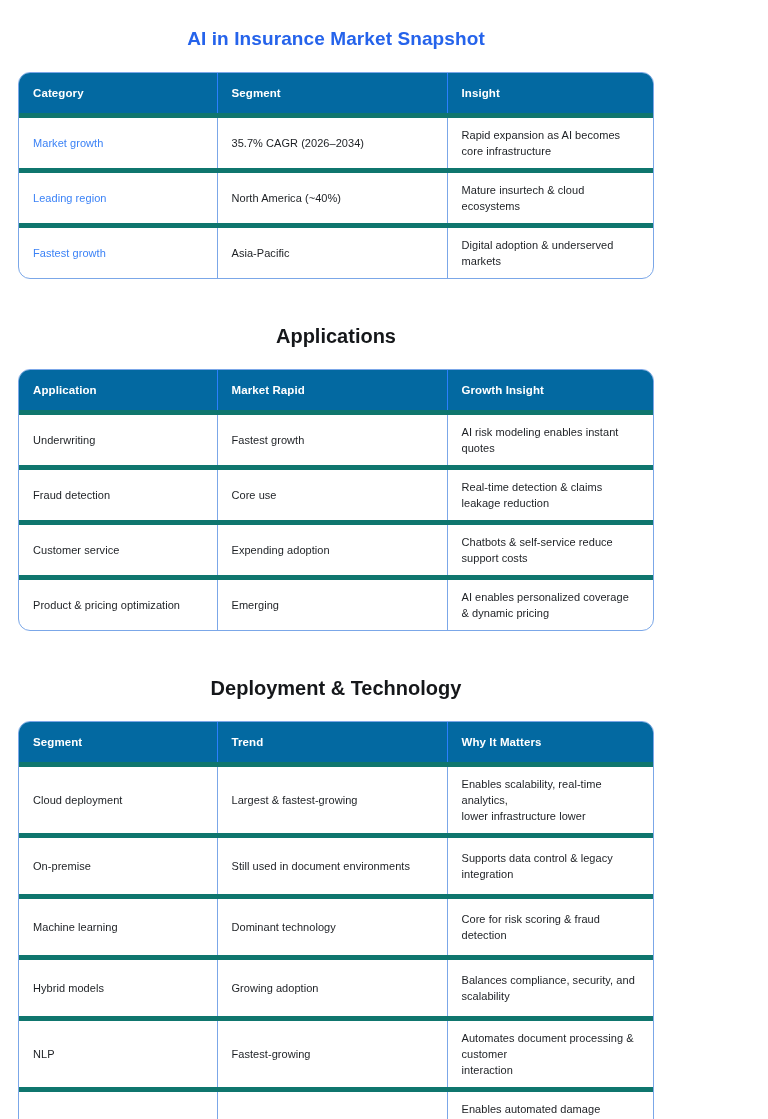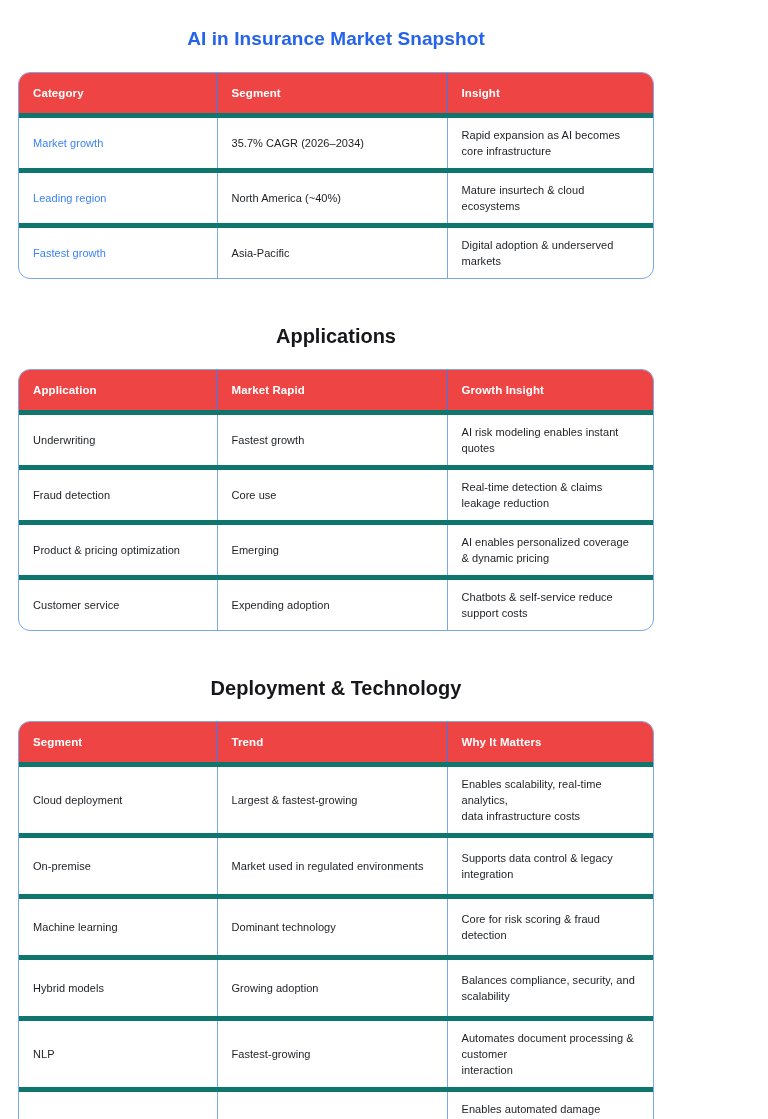--- a/index.html
+++ b/index.html
@@ -47,21 +47,21 @@
     background: #ffffff;
   }
 
   table.grid {
     width: 100%;
     border-collapse: collapse;
     table-layout: fixed;
   }
 
   table.grid thead th {
-    background: #ef4444;
+    background: #0369a1;
     color: #ffffff;
     font-size: 11.5px;
     font-weight: 700;
     text-align: left;
     padding: 0 14px;
     height: 40px;
     vertical-align: middle;
     border: none;
     letter-spacing: 0.1px;
   }
@@ -173,28 +173,28 @@
           <td>Underwriting</td>
           <td>Fastest growth</td>
           <td>AI risk modeling enables instant quotes</td>
         </tr>
         <tr>
           <td>Fraud detection</td>
           <td>Core use</td>
           <td>Real-time detection &amp; claims leakage reduction</td>
         </tr>
         <tr>
+          <td>Customer service</td>
+          <td>Expending adoption</td>
+          <td>Chatbots &amp; self-service reduce support costs</td>
+        </tr>
+        <tr>
           <td>Product &amp; pricing optimization</td>
           <td>Emerging</td>
           <td>AI enables personalized coverage &amp; dynamic pricing</td>
-        </tr>
-        <tr>
-          <td>Customer service</td>
-          <td>Expending adoption</td>
-          <td>Chatbots &amp; self-service reduce support costs</td>
         </tr>
       </tbody>
     </table>
   </div>
 
   <div class="gap-after-t2"></div>
 
   <h2 class="section-title">Deployment &amp; Technology</h2>
 
   <div class="gap-title-table"></div>
@@ -211,25 +211,25 @@
           <th>Segment</th>
           <th>Trend</th>
           <th>Why It Matters</th>
         </tr>
       </thead>
       <tbody>
         <tr>
           <td>Cloud deployment</td>
           <td>Largest &amp; fastest-growing</td>
           <td class="cell-multiline">Enables scalability, real-time analytics,
-data infrastructure costs</td>
+lower infrastructure lower</td>
         </tr>
         <tr>
           <td>On-premise</td>
-          <td>Market used in regulated environments</td>
+          <td>Still used in document environments</td>
           <td class="cell-multiline">Supports data control &amp; legacy integration</td>
         </tr>
         <tr>
           <td>Machine learning</td>
           <td>Dominant technology</td>
           <td class="cell-multiline">Core for risk scoring &amp; fraud detection</td>
         </tr>
         <tr>
           <td>Hybrid models</td>
           <td>Growing adoption</td>

